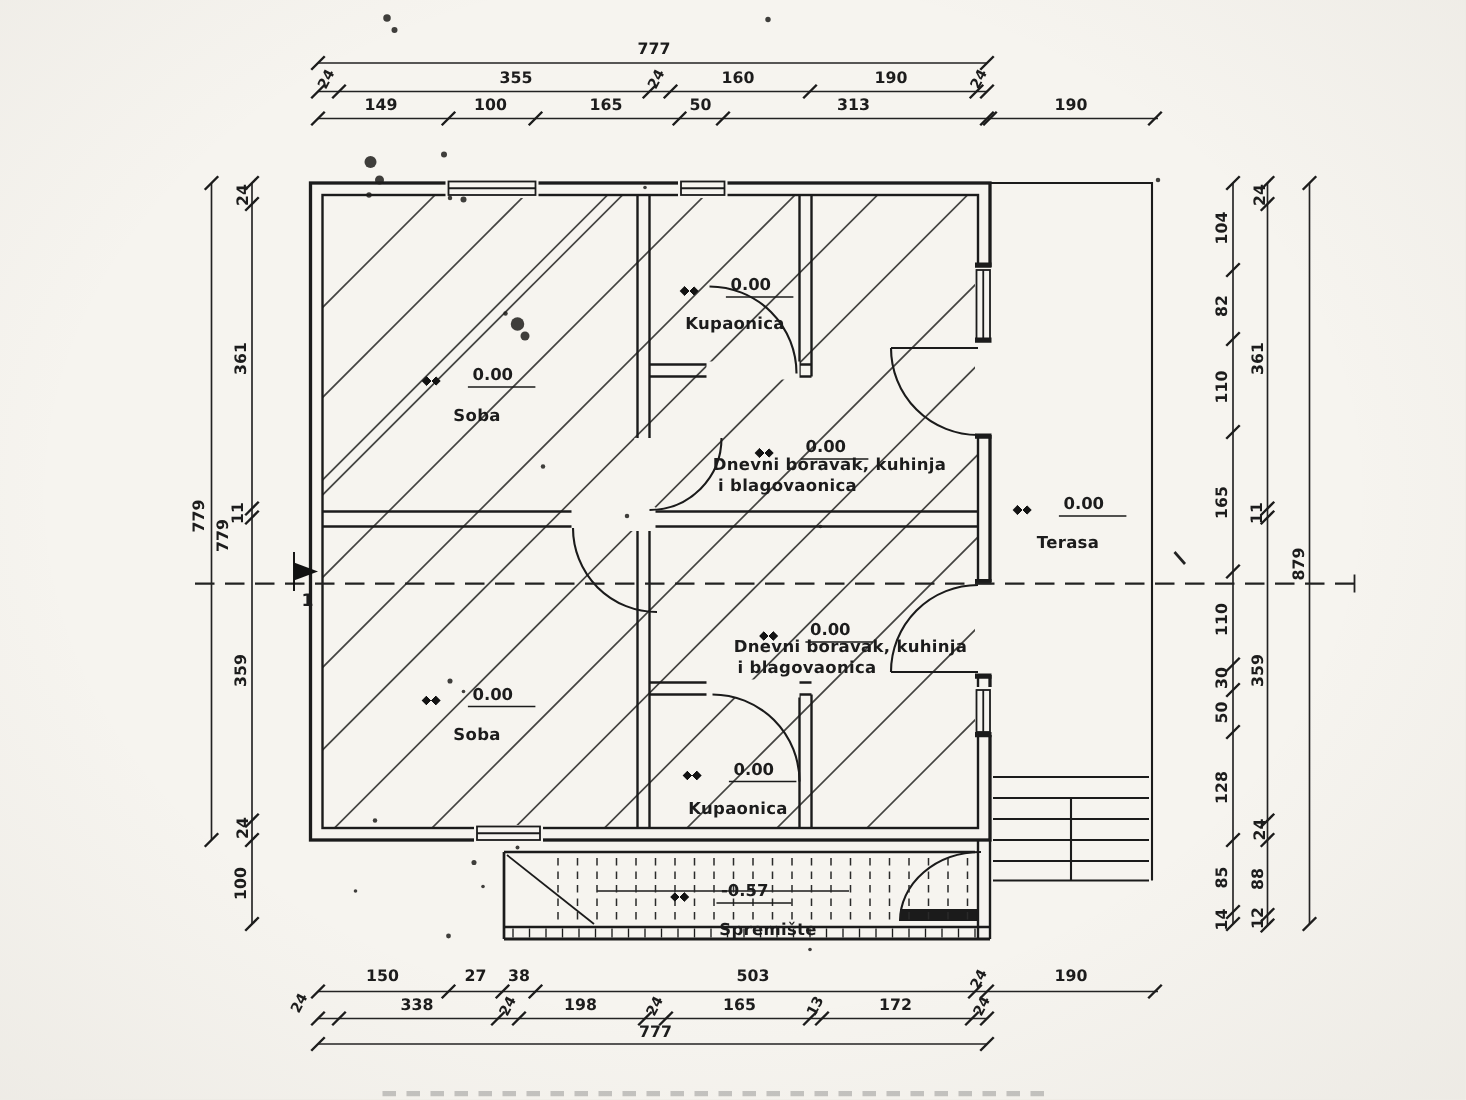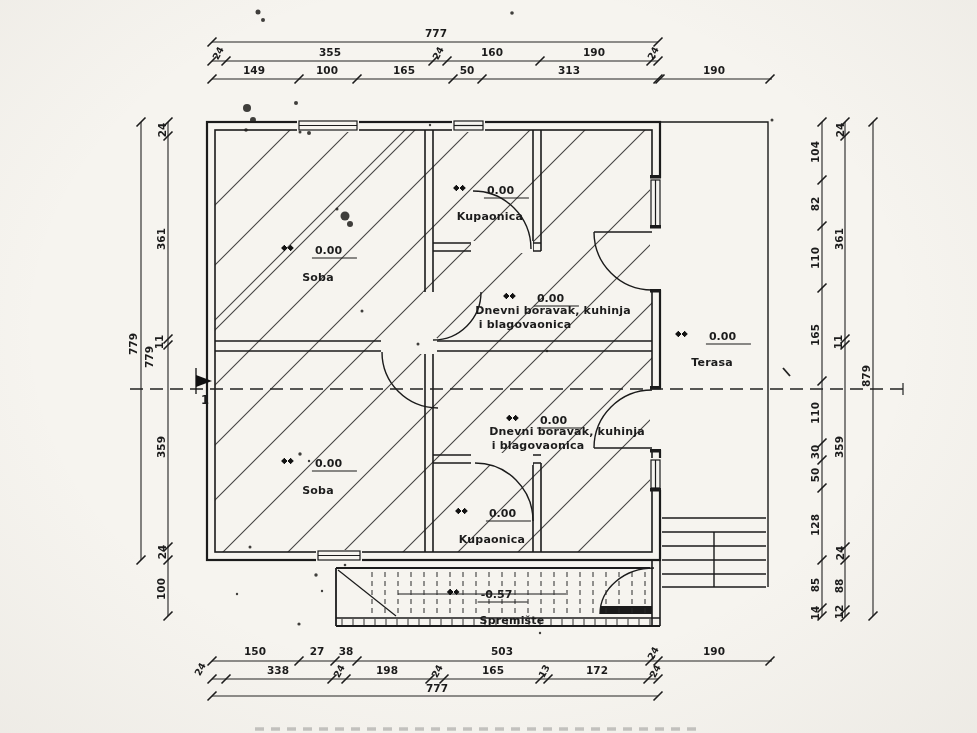--- a/index.html
+++ b/index.html
@@ -7,21 +7,21 @@
         font-family:"DejaVu Sans",sans-serif;}
   #page::after{content:"";position:absolute;inset:0;pointer-events:none;
         background:radial-gradient(ellipse at 48% 45%, rgba(255,255,255,0) 60%, rgba(120,110,95,0.07) 100%);}
   svg{position:absolute;left:0;top:0;}
   .d,.ds,.dv,.rn,.sec{position:absolute;color:#1c1c1c;white-space:nowrap;z-index:5;}
   .d{font:700 10.5px "DejaVu Sans",sans-serif;transform:translate(-50%,-50%);}
   .ds{font:700 9.5px "DejaVu Sans",sans-serif;transform:translate(-50%,-50%) rotate(-62deg);}
   .dv{font:700 10.5px "DejaVu Sans",sans-serif;transform:translate(-50%,-50%) rotate(-90deg);}
   .rn{font:700 11px "DejaVu Sans",sans-serif;transform:translate(-50%,-50%);letter-spacing:.2px;margin-top:44px;}
   .sec{font:700 11.5px "DejaVu Sans",sans-serif;transform:translate(-50%,-50%);}
-  .er{position:absolute;display:flex;align-items:flex-start;gap:20px;transform:translate(-50%,-50%);z-index:5;}
+  .er{position:absolute;display:flex;align-items:flex-end;gap:20px;transform:translate(-50%,-50%);z-index:5;}
   .em{width:9px;height:9px;flex:0 0 9px;
       background:conic-gradient(#131313 0 25%,transparent 0 50%,#131313 0 75%,transparent 0);
       transform:rotate(45deg);}
   .ev{font:700 11px "DejaVu Sans",sans-serif;color:#1c1c1c;
       border-bottom:1.5px solid #1b1b1b;padding:0 15px 1px 3px;}
   .wm1{position:absolute;left:398px;top:292px;font:700 118px "DejaVu Sans",sans-serif;
        color:rgba(168,162,152,0.22);z-index:1;letter-spacing:2px;}
   .wm2{position:absolute;left:366px;top:400px;font:700 24px "DejaVu Sans",sans-serif;
        color:rgba(168,162,152,0.30);z-index:1;letter-spacing:15px;}
 </style>
@@ -313,21 +313,21 @@
         <circle cx="345" cy="565" r="1.3" fill="#1f1d1b" opacity="0.85"></circle>
         <circle cx="237" cy="594" r="1.2" fill="#1f1d1b" opacity="0.85"></circle>
         <circle cx="772" cy="120" r="1.5" fill="#1f1d1b" opacity="0.85"></circle>
         <circle cx="540" cy="633" r="1.2" fill="#1f1d1b" opacity="0.85"></circle>
         <circle cx="430" cy="125" r="1.2" fill="#1f1d1b" opacity="0.85"></circle>
       </g>
   </svg>
 
   <span class="d" style="left:436px;top:33px">777</span>
   <span class="ds" style="left:218px;top:53px">24</span>
-  <span class="d" style="left:330px;top:52px">355</span>
+  <span class="d" style="left:344px;top:52px">355</span>
   <span class="ds" style="left:438px;top:53px">24</span>
   <span class="d" style="left:492px;top:52px">160</span>
   <span class="d" style="left:594px;top:52px">190</span>
   <span class="ds" style="left:653px;top:53px">24</span>
   <span class="d" style="left:254px;top:70px">149</span>
   <span class="d" style="left:327px;top:70px">100</span>
   <span class="d" style="left:404px;top:70px">165</span>
   <span class="d" style="left:467px;top:70px">50</span>
   <span class="d" style="left:569px;top:70px">313</span>
   <span class="d" style="left:714px;top:70px">190</span>

